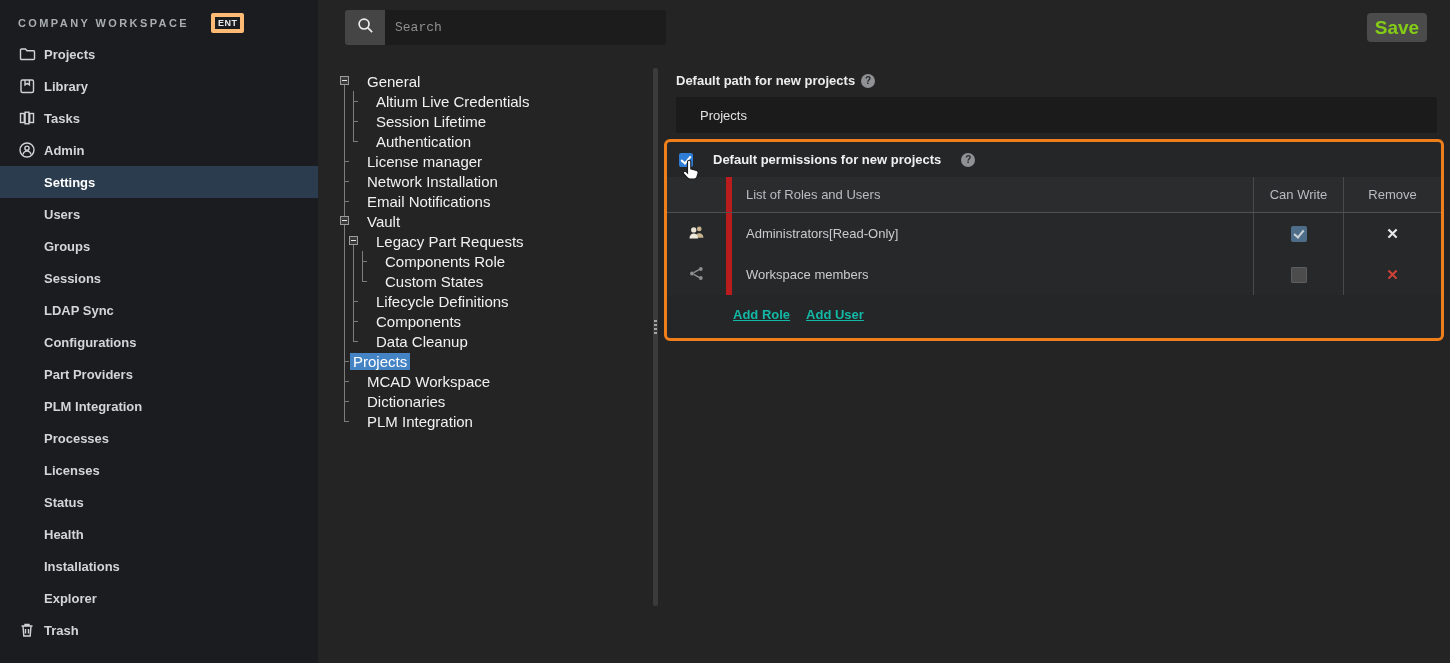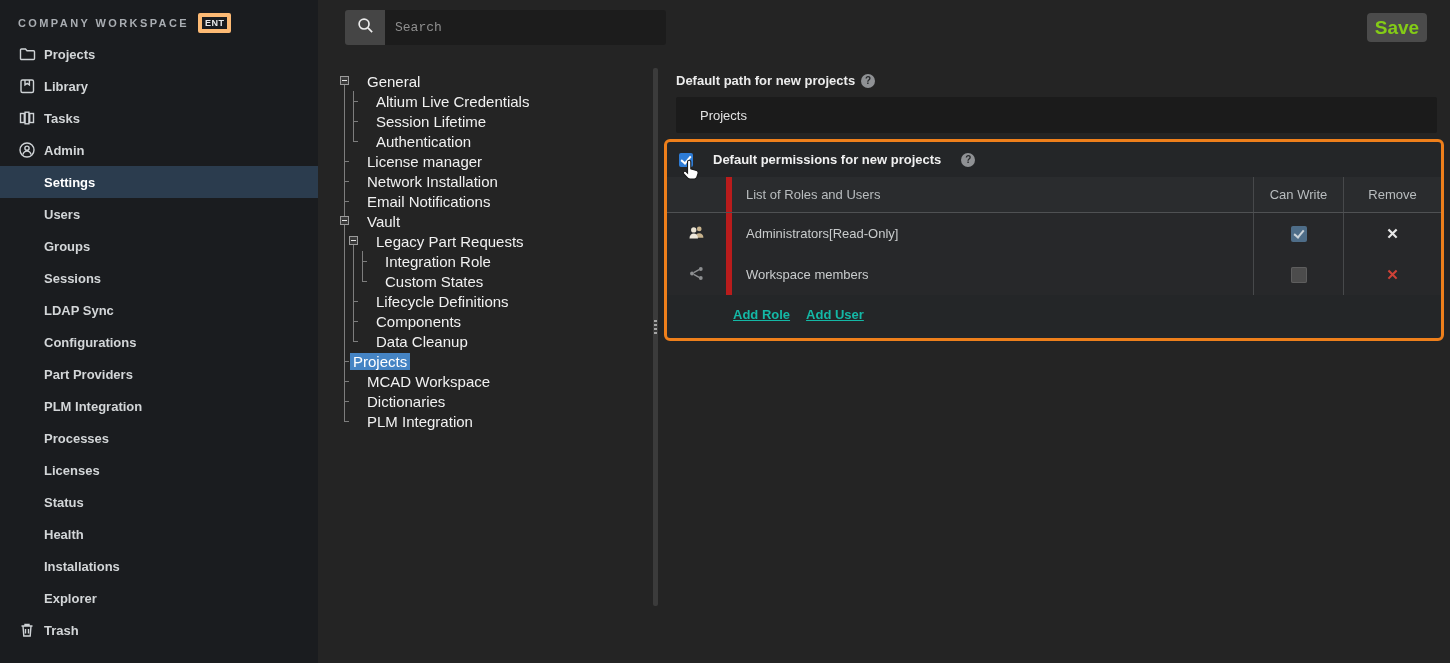--- a/index.html
+++ b/index.html
@@ -2,21 +2,21 @@
 <html><head>
 <meta charset="utf-8">
 <style>
   * { margin:0; padding:0; box-sizing:border-box; }
   html,body { width:1450px; height:663px; overflow:hidden; background:#242424;
     font-family:"Liberation Sans", sans-serif; }
 
   
   .sidebar { position:absolute; left:0; top:0; width:318px; height:663px;
     background:#1a1c1f; z-index:2; }
-  .ws-header { position:absolute; left:18px; top:13px; display:flex; align-items:center; gap:9px; }
+  .ws-header { position:absolute; left:18px; top:13px; display:flex; align-items:center; gap:22px; }
   .ws-name { color:#a9adb2; font-size:11px; font-weight:700; letter-spacing:2.4px; }
   .ws-badge { color:#e8e9ea; border:4px solid #fdba74; border-radius:2px;
     font-size:9px; font-weight:700; padding:1px 3px; letter-spacing:.5px; }
   .nav { position:absolute; top:38px; left:0; right:0; }
   .nav-item { height:32px; display:flex; align-items:center; padding-left:17px;
     color:#d3d6d8; font-size:13px; font-weight:600; cursor:default; }
   .nav-item .nicon { width:19px; height:19px; margin-right:8px; flex:none;
     display:flex; align-items:center; justify-content:center; }
   .nav-item.sub { padding-left:44px; }
   .nav-item.selected { background:#2b3c4e; color:#ffffff; }
@@ -257,21 +257,21 @@
       <span class="tc v"></span>
       <span class="tc boxdown">
           <span class="xbox"></span>
         </span>
       <span class="tlabel">Legacy Part Requests</span>
     </div>
     <div class="trow">
       <span class="tc v"></span>
         <span class="tc v"></span>
         <span class="tc t"></span>
-      <span class="tlabel">Integration Role</span>
+      <span class="tlabel">Components Role</span>
     </div>
     <div class="trow">
       <span class="tc v"></span>
         <span class="tc v"></span>
         <span class="tc l"></span>
       <span class="tlabel">Custom States</span>
     </div>
     <div class="trow">
       <span class="tc v"></span>
         <span class="tc t"></span>

